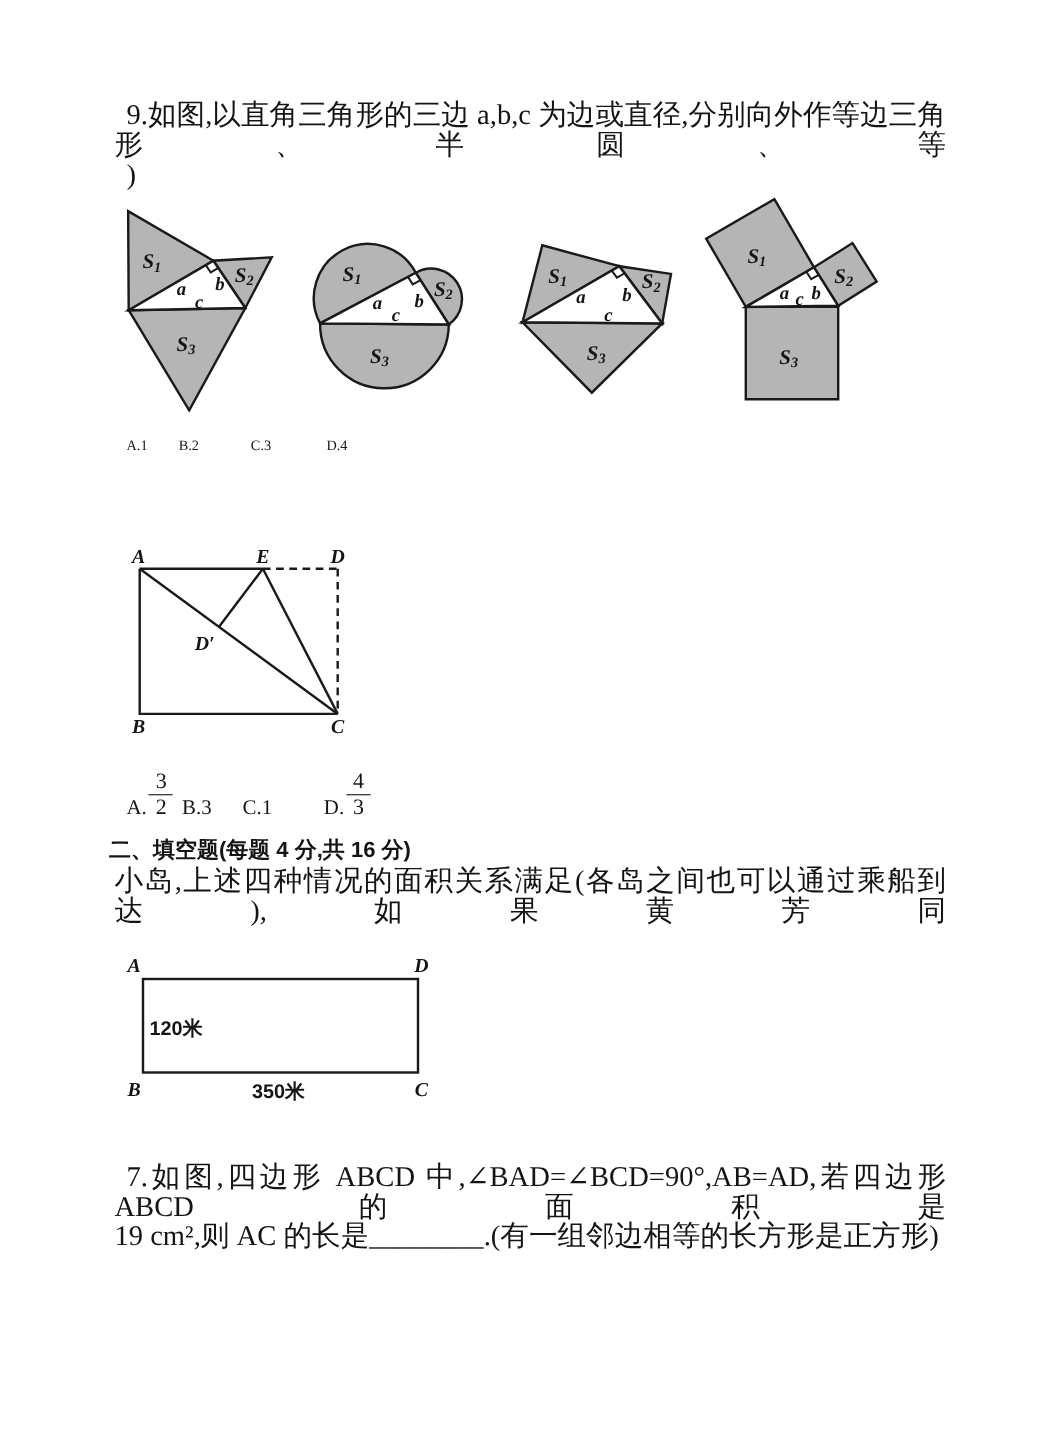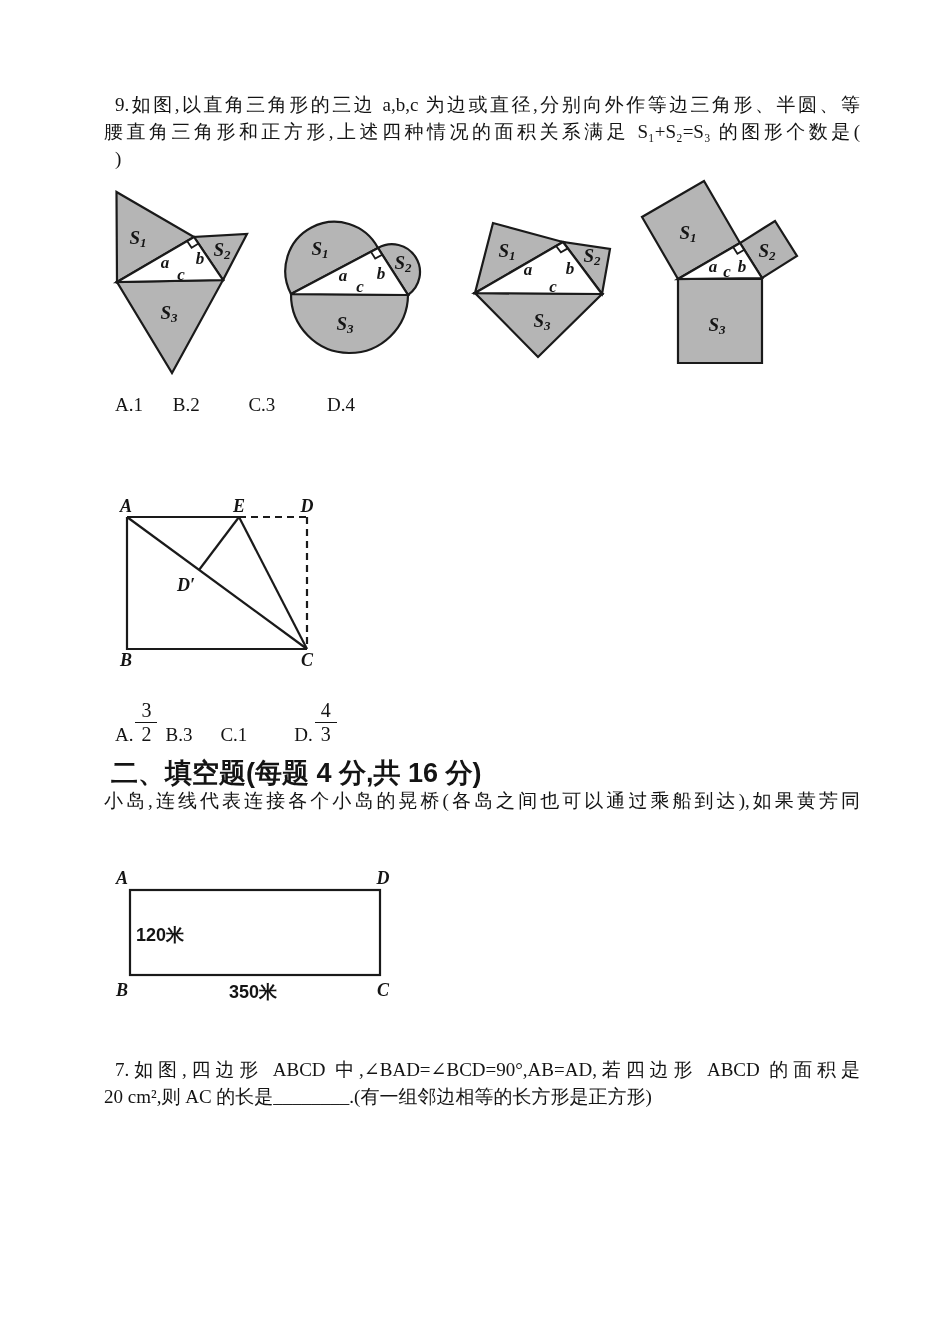--- a/index.html
+++ b/index.html
@@ -7,61 +7,60 @@
     position:relative;
     width:950px;height:1317px;
     background:#ffffff;
     margin:0 auto;
     font-family:"Liberation Serif","DejaVu Serif",serif;
     color:#141414;
     overflow:hidden;
   }
   .para{
     position:absolute;left:104px;width:756px;
-    font-size:19px;line-height:27px;
+    font-size:26px;line-height:27px;
   }
   .jline{text-align:justify;text-align-last:justify;}
   .lline{text-align:left;}
   .first{text-indent:11px;}
   .bold-header{
-    position:absolute;left:100px;width:756px;
+    position:absolute;left:88px;width:756px;
     font-family:"Liberation Sans","DejaVu Sans",sans-serif;
-    font-weight:bold;font-size:27px;line-height:30px;
+    font-weight:bold;font-size:20px;line-height:30px;
     text-indent:11px;
   }
   .fig{position:absolute;}
   .gray{fill:#b5b5b5;stroke:#1a1a1a;stroke-width:2.2;stroke-linejoin:miter;}
   .white{fill:#ffffff;stroke:#1a1a1a;stroke-width:2.2;stroke-linejoin:miter;}
   .mark{fill:none;stroke:#1a1a1a;stroke-width:1.8;}
   .ln{stroke:#1a1a1a;stroke-width:2.2;fill:none;}
   .dash{stroke:#1a1a1a;stroke-width:2.2;fill:none;stroke-dasharray:7 5;}
   .slabel{font-family:"Liberation Serif","DejaVu Serif",serif;font-style:italic;font-weight:bold;font-size:19px;fill:#141414;text-anchor:middle;}
   .ssub{font-size:13px;}
   .vlabel{font-family:"Liberation Serif","DejaVu Serif",serif;font-style:italic;font-weight:bold;font-size:17px;fill:#141414;text-anchor:middle;}
   .plabel{font-family:"Liberation Serif","DejaVu Serif",serif;font-style:italic;font-weight:bold;font-size:18px;fill:#141414;text-anchor:middle;}
   .dimlabel{font-family:"Liberation Sans","DejaVu Sans",sans-serif;font-weight:bold;font-size:18px;fill:#141414;}
-  .choices{position:absolute;left:104px;width:756px;font-size:19px;line-height:27px;}
+  .choices{position:absolute;left:104px;width:756px;font-size:13px;line-height:27px;}
   .choices span.copt{display:inline-block;}
   .choices10{
     position:absolute;left:104px;width:756px;height:64px;
     display:flex;align-items:flex-end;font-size:19px;padding-left:11px;box-sizing:border-box;
   }
   .cgroup{display:inline-flex;align-items:flex-end;}
   .frac{display:inline-block;text-align:center;margin-left:2px;}
   .frac .num{display:block;border-bottom:1.6px solid #141414;padding:0 6px;line-height:23px;font-size:20px;}
   .frac .den{display:block;line-height:23px;font-size:20px;padding:0 6px;}
 </style>
 </head>
 <body>
 
 <div class="page">
 
   <div class="para" style="top:91px">
     <div class="jline first">9.如图,以直角三角形的三边 a,b,c 为边或直径,分别向外作等边三角形、半圆、等</div>
-    <div class="jline">腰直角三角形和正方形,上述四种情况的面积关系满足 S₁+S₂=S₃ 的图形个数是(</div>
     <div class="lline first">)</div>
   </div>
 
   <svg class="fig" style="left:110px;top:180px" width="150" height="195" viewBox="0 0 150 195">
     <polygon class="gray" points="7,102 84,57 6.5,12"></polygon>
     <polygon class="gray" points="84,57 113,100 137,54"></polygon>
     <polygon class="gray" points="7,102 113,100 62,193"></polygon>
     <polygon class="white" points="7,102 84,57 113,100"></polygon>
     <polyline class="mark" points="77.1,61 81.6,67.7 88.5,63.6"></polyline>
     <text class="slabel" x="28" y="64"><tspan>S</tspan><tspan class="ssub" dy="3">1</tspan></text>
@@ -153,32 +152,32 @@
       <span class="frac">
         <span class="num">4</span>
         <span class="den">3</span>
       </span>
     </span>
   </div>
 
   <div class="bold-header" style="top:758px">二、填空题(每题 4 分,共 16 分)</div>
 
   <div class="para" style="top:787px">
-    <div class="jline">小岛,连线代表连接各个小岛的晃桥(各岛之间也可以通过乘船到达),如果黄芳同</div>
+    <div class="jline">小岛,上述四种情况的面积关系满足(各岛之间也可以通过乘船到达),如果黄芳同</div>
   </div>
 
   <svg class="fig" style="left:112px;top:868px" width="290" height="134" viewBox="0 0 290 134">
     <rect class="white" x="18" y="22" width="250" height="85"></rect>
     <text class="plabel" x="10" y="16">A</text>
     <text class="plabel" x="271" y="16">D</text>
     <text class="plabel" x="10" y="128">B</text>
     <text class="plabel" x="271" y="128">C</text>
     <text class="dimlabel" x="24" y="73">120米</text>
     <text class="dimlabel" x="117" y="130">350米</text>
   </svg>
 
 
   <div class="para" style="top:1056px">
     <div class="jline first">7.如图,四边形 ABCD 中,∠BAD=∠BCD=90°,AB=AD,若四边形 ABCD 的面积是</div>
-    <div class="lline">20 cm²,则 AC 的长是________.(有一组邻边相等的长方形是正方形)</div>
+    <div class="lline">19 cm²,则 AC 的长是________.(有一组邻边相等的长方形是正方形)</div>
   </div>
 
 </div>
 
 </body></html>

